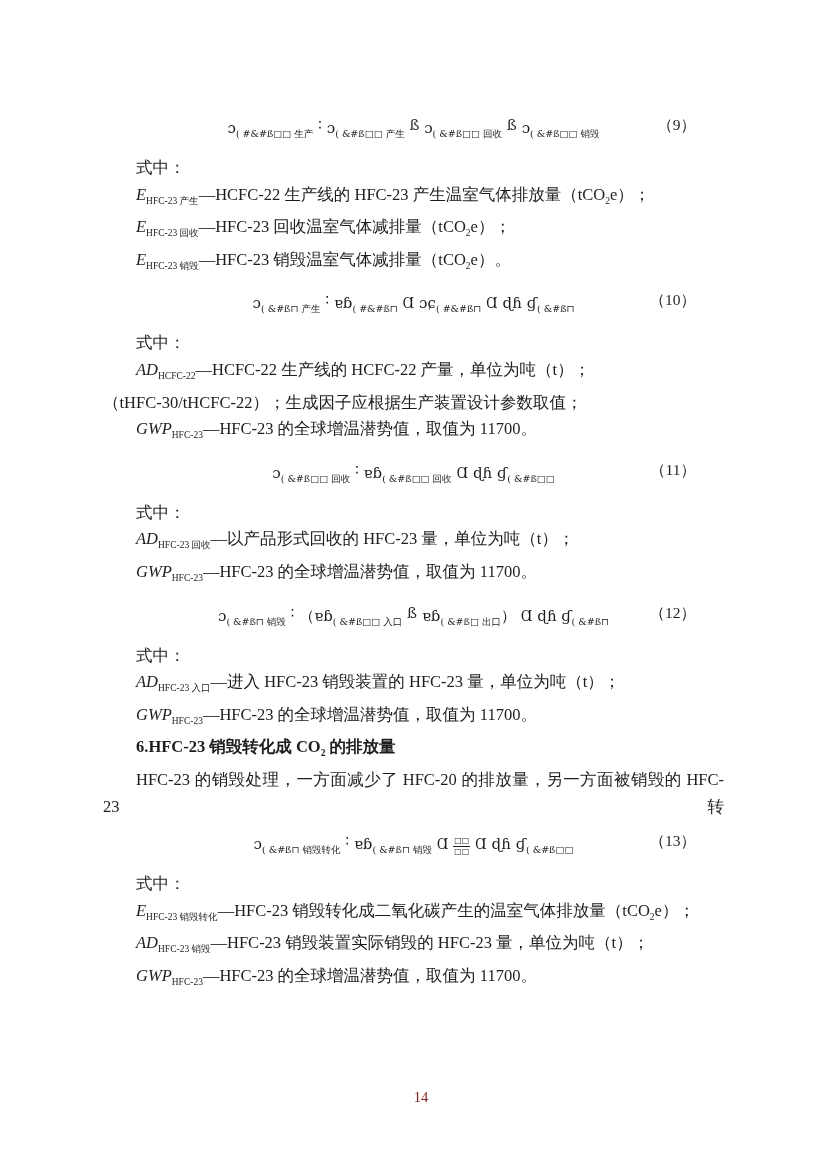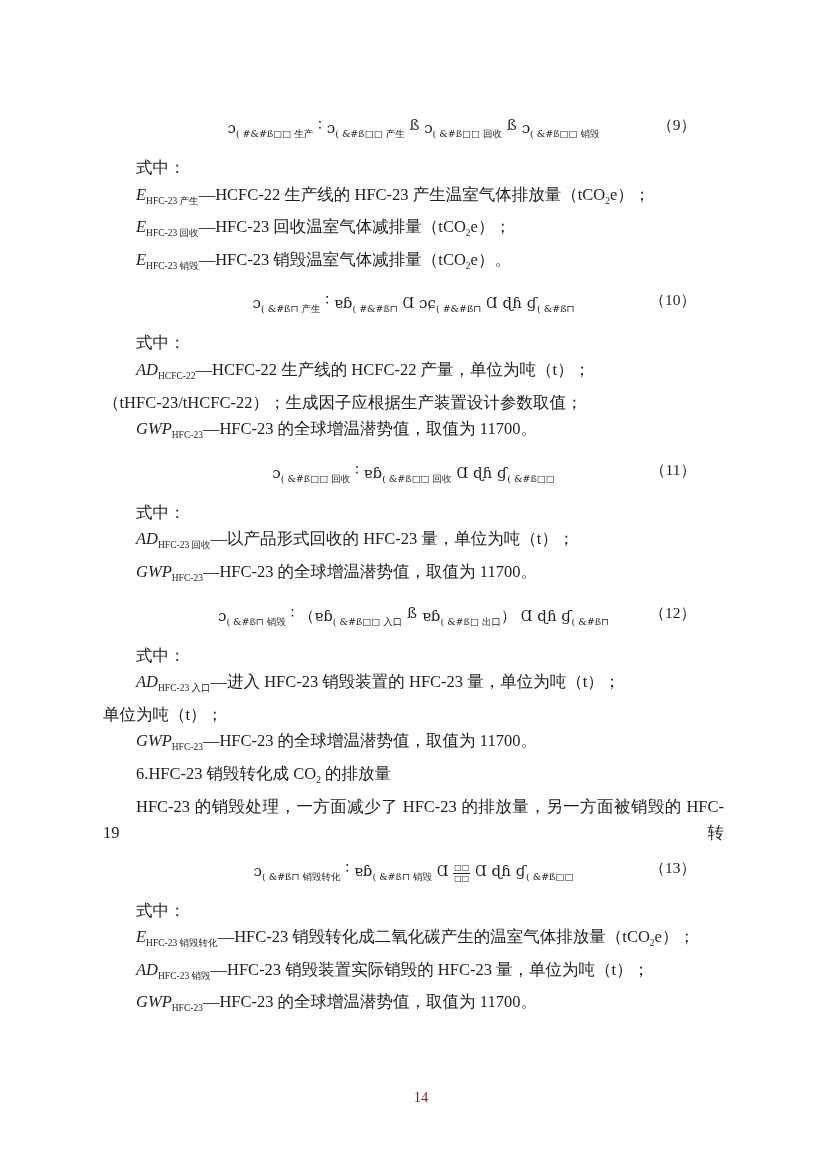--- a/index.html
+++ b/index.html
@@ -7,21 +7,21 @@
     width:826px;height:1169px;background:#ffffff;color:#1d1d1d;
     font-family:"Liberation Serif","DejaVu Serif",serif;
     position:relative;box-sizing:border-box;
     padding:104px 102px 4px 103px;overflow:hidden;
   }
   .line{font-size:16.5px;line-height:26.6px;text-align:justify;}
   .indent{text-indent:33px;}
   .stretch{text-align-last:justify;}
   .heading{font-weight:bold;}
   .it{font-style:italic;}
-  .bd{font-weight:normal;}
+  .bd{font-weight:bold;}
   .sub{font-size:9.5px;vertical-align:-4px;}
   .hi{vertical-align:3px;}
   .formula{
     position:relative;text-align:center;text-align-last:center;
     margin:7px 0;font-size:15px;line-height:28px;
     font-family:"DejaVu Serif","Liberation Serif",serif;
   }
   .formula .fbody{display:inline-block;}
   .formula .eqnum{
     position:absolute;right:-74px;top:0;font-size:15.5px;
@@ -42,33 +42,32 @@
 <div class="page">
   <div id="doc-body">
       <div class="line formula formula-wrap" style="padding-right: 0px;"><span style="position: relative; display: inline-block;"><span class="fbody"><span>ɔ</span><span class="sub">( #&amp;#ß□□ 生产</span><span class="hi"> ∶ </span><span>ɔ</span><span class="sub">( &amp;#ß□□ 产生</span><span class="hi"> ß </span><span>ɔ</span><span class="sub">( &amp;#ß□□ 回收</span><span class="hi"> ß </span><span>ɔ</span><span class="sub">( &amp;#ß□□ 销毁</span></span></span><span class="eqnum" style="right: 28px;">（9）</span></div>
       <div class="line indent"><span>式中：</span></div>
       <div class="line indent"><span class="it">E</span><span class="sub">HFC-23 产生</span><span>—HCFC-22 生产线的 HFC-23 产生温室气体排放量（tCO</span><span class="sub">2</span><span>e）；</span></div>
       <div class="line indent"><span class="it">E</span><span class="sub">HFC-23 回收</span><span>—HFC-23 回收温室气体减排量（tCO</span><span class="sub">2</span><span>e）；</span></div>
       <div class="line indent"><span class="it">E</span><span class="sub">HFC-23 销毁</span><span>—HFC-23 销毁温室气体减排量（tCO</span><span class="sub">2</span><span>e）。</span></div>
       <div class="line formula formula-wrap" style="padding-right: 0px;"><span style="position: relative; display: inline-block;"><span class="fbody"><span>ɔ</span><span class="sub">( &amp;#ß⊓ 产生</span><span class="hi"> ∶ </span><span>ɐɓ</span><span class="sub">( #&amp;#ß⊓</span><span> Ɑ ɔɕ</span><span class="sub">( #&amp;#ß⊓</span><span> Ɑ ɖɦ ɠ</span><span class="sub">( &amp;#ß⊓</span></span></span><span class="eqnum" style="right: 28px;">（10）</span></div>
       <div class="line indent"><span>式中：</span></div>
       <div class="line indent"><span class="it">AD</span><span class="sub">HCFC-22</span><span>—HCFC-22 生产线的 HCFC-22 产量，单位为吨（t）；</span></div>
-      <div class="line"><span>（tHFC-23/tHCFC-22）；生成因子应根据生产装置设计参数取值；</span></div>
+      <div class="line"><span>（tHFC-30/tHCFC-22）；生成因子应根据生产装置设计参数取值；</span></div>
       <div class="line indent"><span class="it">GWP</span><span class="sub">HFC-23</span><span>—HFC-23 的全球增温潜势值，取值为 11700。</span></div>
       <div class="line formula formula-wrap" style="padding-right: 0px;"><span style="position: relative; display: inline-block;"><span class="fbody"><span>ɔ</span><span class="sub">( &amp;#ß□□ 回收</span><span class="hi"> ∶ </span><span>ɐɓ</span><span class="sub">( &amp;#ß□□ 回收</span><span> Ɑ ɖɦ ɠ</span><span class="sub">( &amp;#ß□□</span></span></span><span class="eqnum" style="right: 28px;">（11）</span></div>
       <div class="line indent"><span>式中：</span></div>
       <div class="line indent"><span class="it">AD</span><span class="sub">HFC-23 回收</span><span>—以产品形式回收的 HFC-23 量，单位为吨（t）；</span></div>
       <div class="line indent"><span class="it">GWP</span><span class="sub">HFC-23</span><span>—HFC-23 的全球增温潜势值，取值为 11700。</span></div>
       <div class="line formula formula-wrap" style="padding-right: 0px;"><span style="position: relative; display: inline-block;"><span class="fbody"><span>ɔ</span><span class="sub">( &amp;#ß⊓ 销毁</span><span class="hi"> ∶ </span><span>（ɐɓ</span><span class="sub">( &amp;#ß□□ 入口</span><span class="hi"> ß </span><span>ɐɓ</span><span class="sub">( &amp;#ß□ 出口</span><span>） Ɑ ɖɦ ɠ</span><span class="sub">( &amp;#ß⊓</span></span></span><span class="eqnum" style="right: 28px;">（12）</span></div>
       <div class="line indent"><span>式中：</span></div>
       <div class="line indent"><span class="it">AD</span><span class="sub">HFC-23 入口</span><span>—进入 HFC-23 销毁装置的 HFC-23 量，单位为吨（t）；</span></div>
-      <div class="line"><span>单位为吨（t）；</span></div>
       <div class="line indent"><span class="it">GWP</span><span class="sub">HFC-23</span><span>—HFC-23 的全球增温潜势值，取值为 11700。</span></div>
       <div class="line indent heading"><span class="bd">6.HFC-23 销毁转化成 CO</span><span class="sub bd">2</span><span class="bd"> 的排放量</span></div>
-      <div class="line indent stretch"><span>HFC-23 的销毁处理，一方面减少了 HFC-23 的排放量，另一方面被销毁的 HFC-19 转</span></div>
+      <div class="line indent stretch"><span>HFC-23 的销毁处理，一方面减少了 HFC-20 的排放量，另一方面被销毁的 HFC-23 转</span></div>
       <div class="line formula formula-wrap" style="padding-right: 0px;"><span style="position: relative; display: inline-block;"><span class="fbody"><span>ɔ</span><span class="sub">( &amp;#ß⊓ 销毁转化</span><span class="hi"> ∶ </span><span>ɐɓ</span><span class="sub">( &amp;#ß⊓ 销毁</span><span> Ɑ </span><span class="frac"><span class="ftop">□□</span><span class="fbot">□□</span></span><span> Ɑ ɖɦ ɠ</span><span class="sub">( &amp;#ß□□</span></span></span><span class="eqnum" style="right: 28px;">（13）</span></div>
       <div class="line indent"><span>式中：</span></div>
       <div class="line indent"><span class="it">E</span><span class="sub">HFC-23 销毁转化</span><span>—HFC-23 销毁转化成二氧化碳产生的温室气体排放量（tCO</span><span class="sub">2</span><span>e）；</span></div>
       <div class="line indent"><span class="it">AD</span><span class="sub">HFC-23 销毁</span><span>—HFC-23 销毁装置实际销毁的 HFC-23 量，单位为吨（t）；</span></div>
       <div class="line indent"><span class="it">GWP</span><span class="sub">HFC-23</span><span>—HFC-23 的全球增温潜势值，取值为 11700。</span></div>
     </div>
   <div class="footer">14</div>
 </div>
 
 </body></html>

